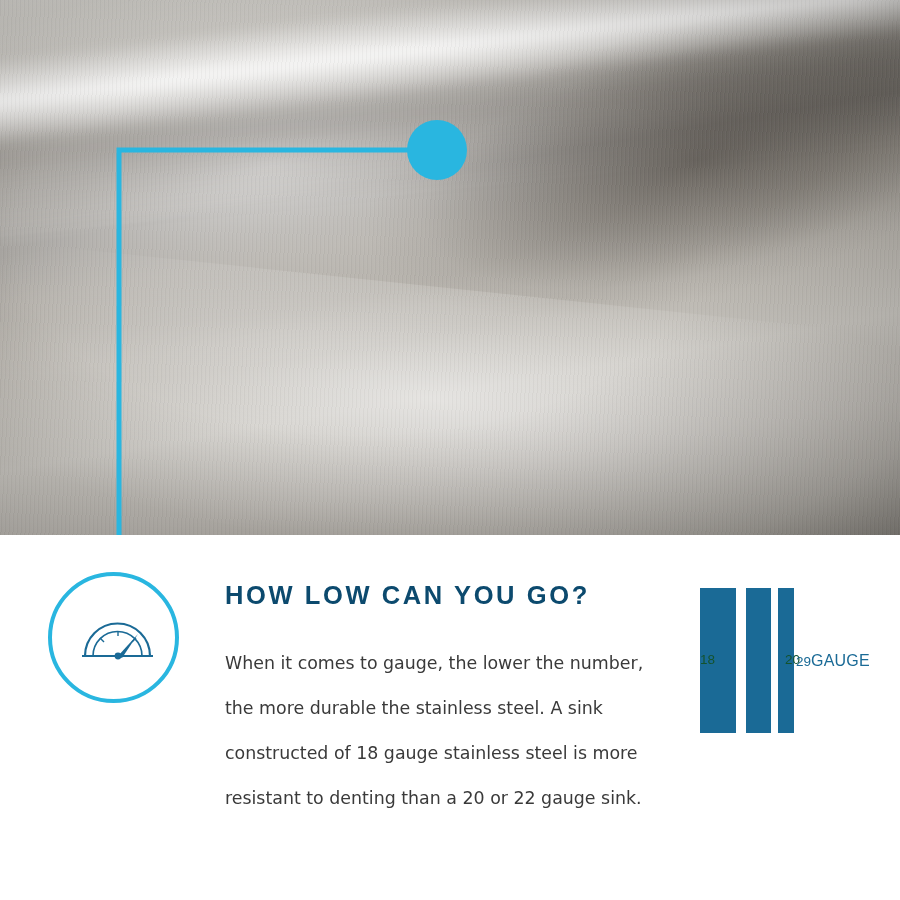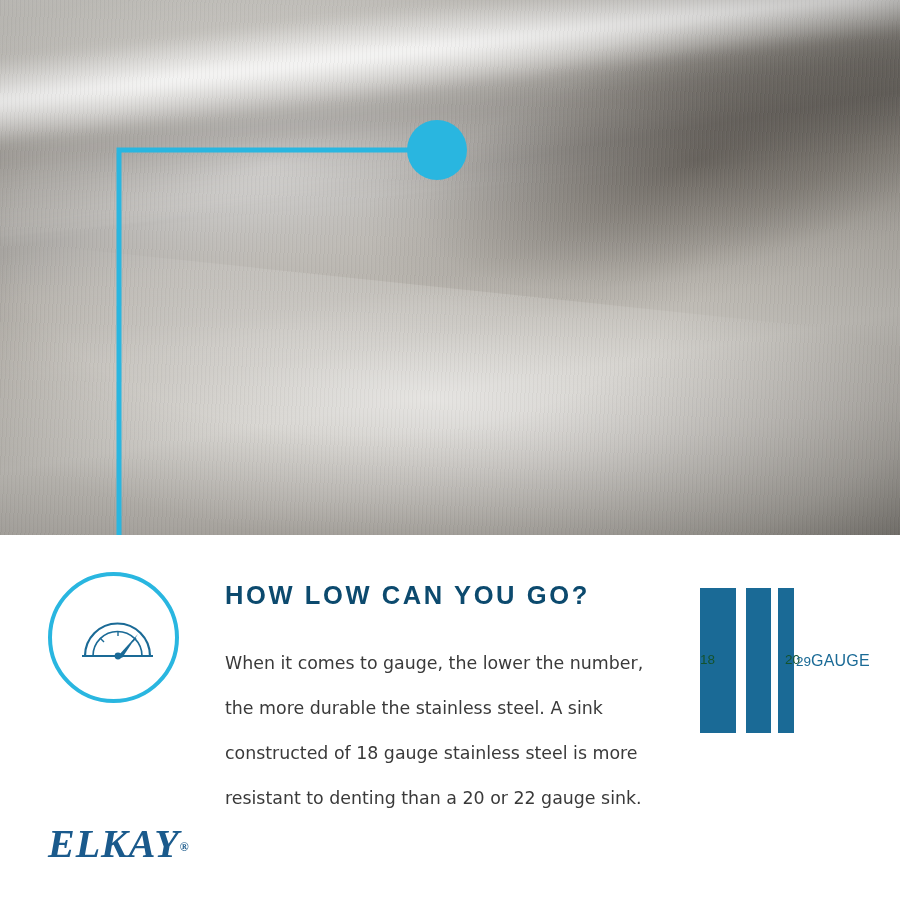--- a/index.html
+++ b/index.html
@@ -296,17 +296,14 @@
 
   <div class="gauge-group">
     <div class="gauge-bar b1"></div>
     <div class="gauge-bar b2"></div>
     <div class="gauge-bar b3"></div>
     <div class="gauge-label l1">18</div>
     <div class="gauge-label l2">20</div>
     <div class="gauge-label l3"><span>29</span><span class="unit">GAUGE</span></div>
   </div>
 
-  <div class="logo">
-    <span class="logo-text">ELKAY</span><span class="logo-text logo-reg">®</span>
-  </div>
 
 </div>
 
 </body></html>

